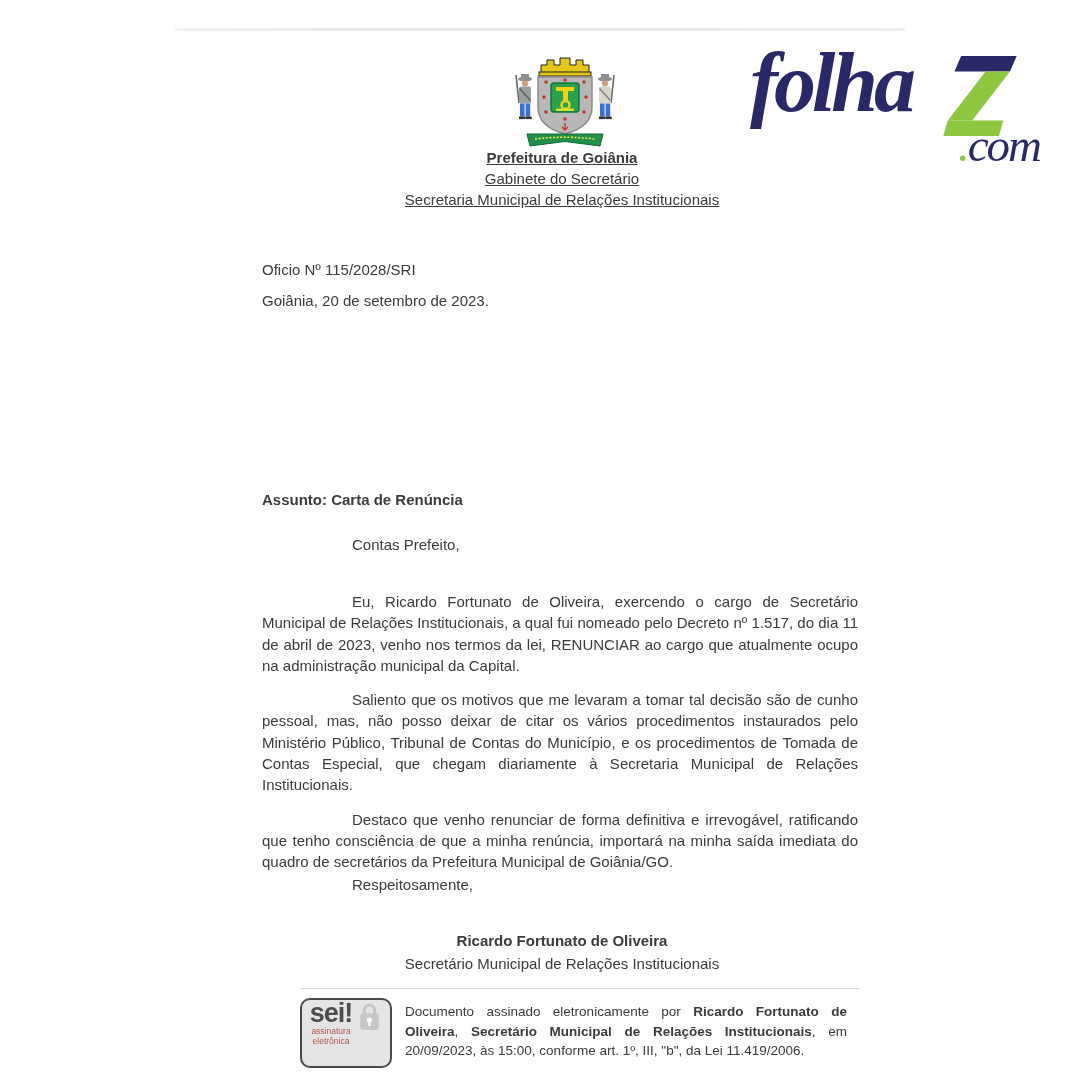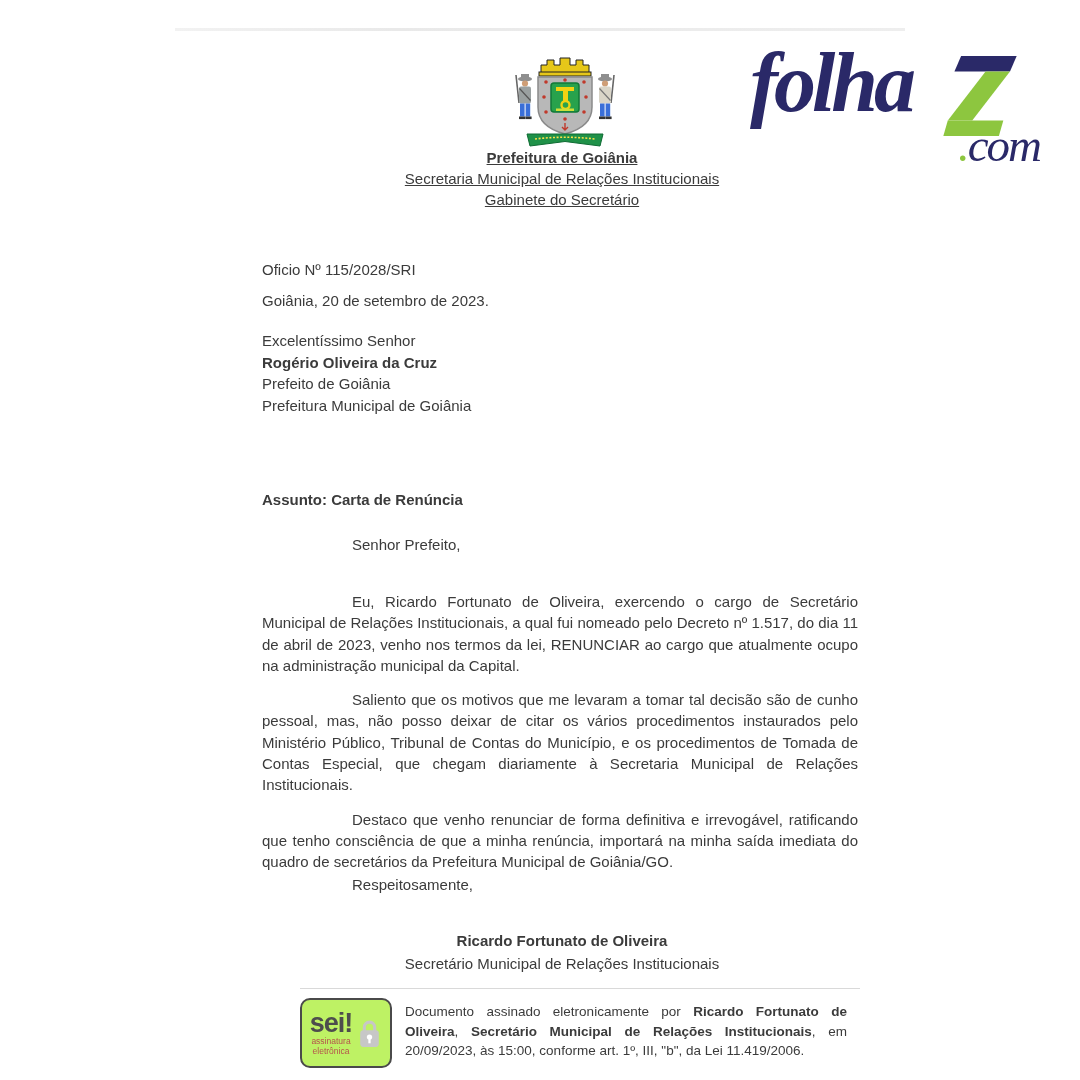--- a/index.html
+++ b/index.html
@@ -41,21 +41,21 @@
   .bodytext p{text-align:justify;text-indent:90px;line-height:21.3px;margin-bottom:13px;}
   .closing{position:absolute;left:352px;top:876px;font-size:15px;}
   .signature{position:absolute;left:262px;top:929px;width:600px;text-align:center;
     font-size:15px;line-height:23px;}
   .signature .sname{font-weight:bold;}
 
   
   .stamp-divider{position:absolute;left:300px;top:988px;width:560px;height:1px;background:#d9d9d9;}
   .stamp{position:absolute;left:300px;top:998px;width:560px;display:flex;align-items:flex-start;}
   .sei-box{width:92px;height:70px;border:2px solid #4a4a4a;border-radius:10px;
-    display:flex;align-items:center;justify-content:center;gap:5px;background:#bef264;flex:0 0 auto;}
+    display:flex;align-items:flex-start;justify-content:center;gap:5px;background:#e5e5e5;flex:0 0 auto;}
   .sei-logo{text-align:center;line-height:1;}
   .sei-word{font-size:27px;font-weight:bold;color:var(--sei-gray);letter-spacing:-1px;
     font-family:"Liberation Sans",sans-serif;}
   .sei-sub{font-size:8.5px;color:var(--sei-red);line-height:9.5px;}
   .lock{flex:0 0 auto;margin-top:2px;}
   .stamp-text{margin-left:13px;width:442px;font-size:13.5px;line-height:19.5px;
     text-align:justify;padding-top:4px;}
   .stamp-text b{font-weight:bold;}
 </style>
 </head>
@@ -119,48 +119,42 @@
       <rect x="94" y="59.5" width="6.2" height="2.6" fill="#333"></rect>
       <rect x="100.4" y="59.5" width="6.2" height="2.6" fill="#333"></rect>
     </g>
 
     <path d="M22 77 L98 77 L95 89 L60 84.5 L25 89 Z" fill="#1f9148" stroke="#0e6b33" stroke-width="1"></path>
     <path d="M30 82 Q60 78.5 90 82" stroke="#ffe24a" fill="none" stroke-width="1.6" stroke-dasharray="2,1.6"></path>
   </svg>
 
   <div class="letterhead">
     <div class="org">Prefeitura de Goiânia</div>
+    <div>Gabinete do Secretário</div>
     <div>Secretaria Municipal de Relações Institucionais</div>
-    <div>Gabinete do Secretário</div>
   </div>
 
   <div class="folhaz">
     <span class="word">folha</span>
     <svg class="zglyph" width="108" height="80" viewBox="0 0 66 72">
       <polygon points="16,0 66,0 60,14 10,14" fill="#2a2968"></polygon>
       <polygon points="38,14 60,14 26,58 4,58" fill="#8dc63f"></polygon>
       <polygon points="4,58 54,58 50,72 0,72" fill="#8dc63f"></polygon>
     </svg>
     <div class="dotcom">
       <span class="dot">.</span><span class="com">com</span>
     </div>
   </div>
 
   <div class="ref">Oficio Nº 115/2028/SRI</div>
   <div class="dateline">Goiânia, 20 de setembro de 2023.</div>
 
-  <div class="recipient">
-    <div>Excelentíssimo Senhor</div>
-    <div class="rname">Rogério Oliveira da Cruz</div>
-    <div>Prefeito de Goiânia</div>
-    <div>Prefeitura Municipal de Goiânia</div>
-  </div>
 
   <div class="subject">Assunto: Carta de Renúncia</div>
-  <div class="greeting">Senhor Prefeito,</div>
+  <div class="greeting">Contas Prefeito,</div>
 
   <div class="bodytext">
     <p>Eu, Ricardo Fortunato de Oliveira, exercendo o cargo de Secretário Municipal de Relações Institucionais, a qual fui nomeado pelo Decreto nº 1.517, do dia 11 de abril de 2023, venho nos termos da lei, RENUNCIAR ao cargo que atualmente ocupo na administração municipal da Capital.</p>
     <p>Saliento que os motivos que me levaram a tomar tal decisão são de cunho pessoal, mas, não posso deixar de citar os vários procedimentos instaurados pelo Ministério Público, Tribunal de Contas do Município, e os procedimentos de Tomada de Contas Especial, que chegam diariamente à Secretaria Municipal de Relações Institucionais.</p>
     <p>Destaco que venho renunciar de forma definitiva e irrevogável, ratificando que tenho consciência de que a minha renúncia, importará na minha saída imediata do quadro de secretários da Prefeitura Municipal de Goiânia/GO.</p>
   </div>
 
   <div class="closing">Respeitosamente,</div>
 
   <div class="signature">

